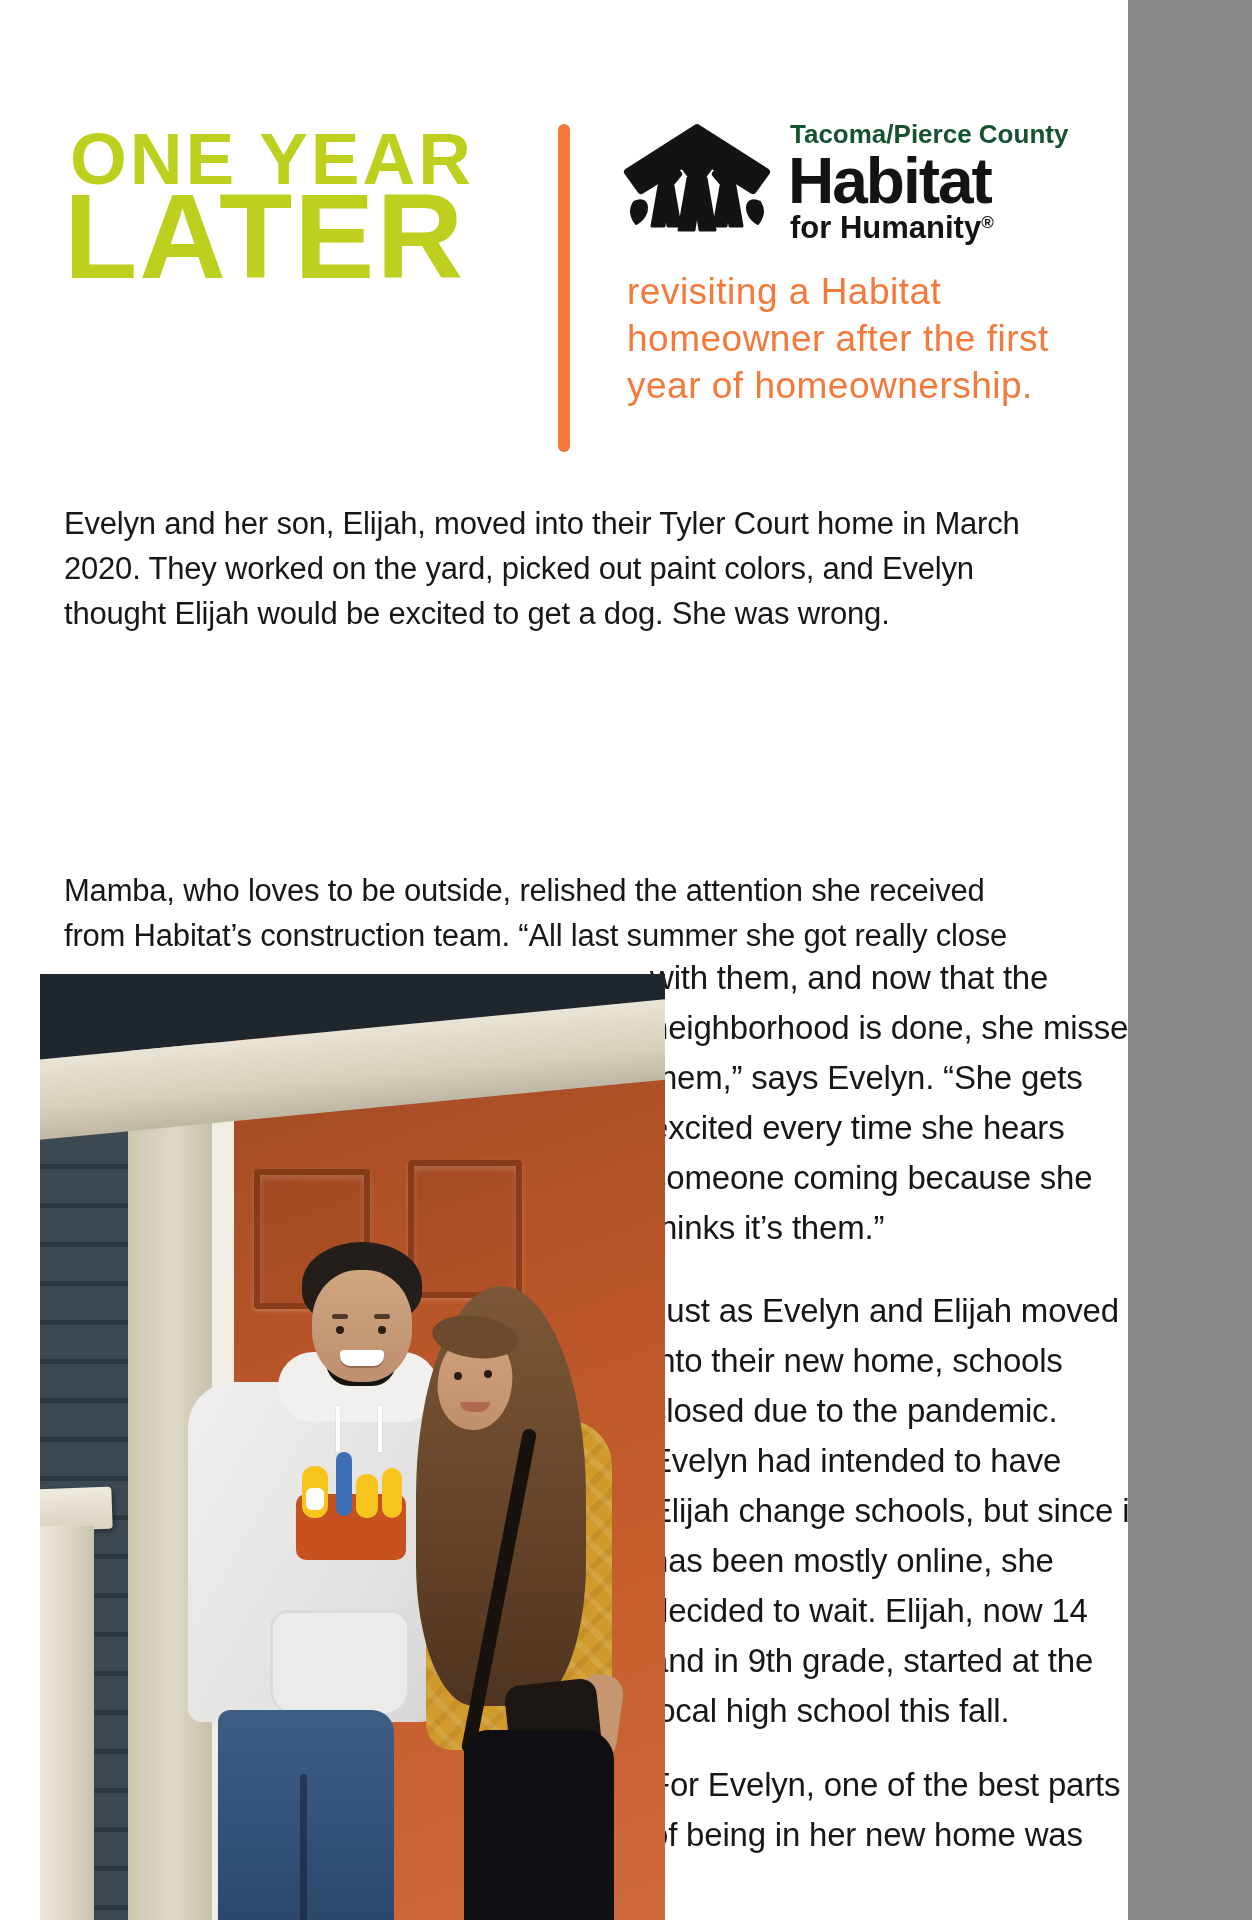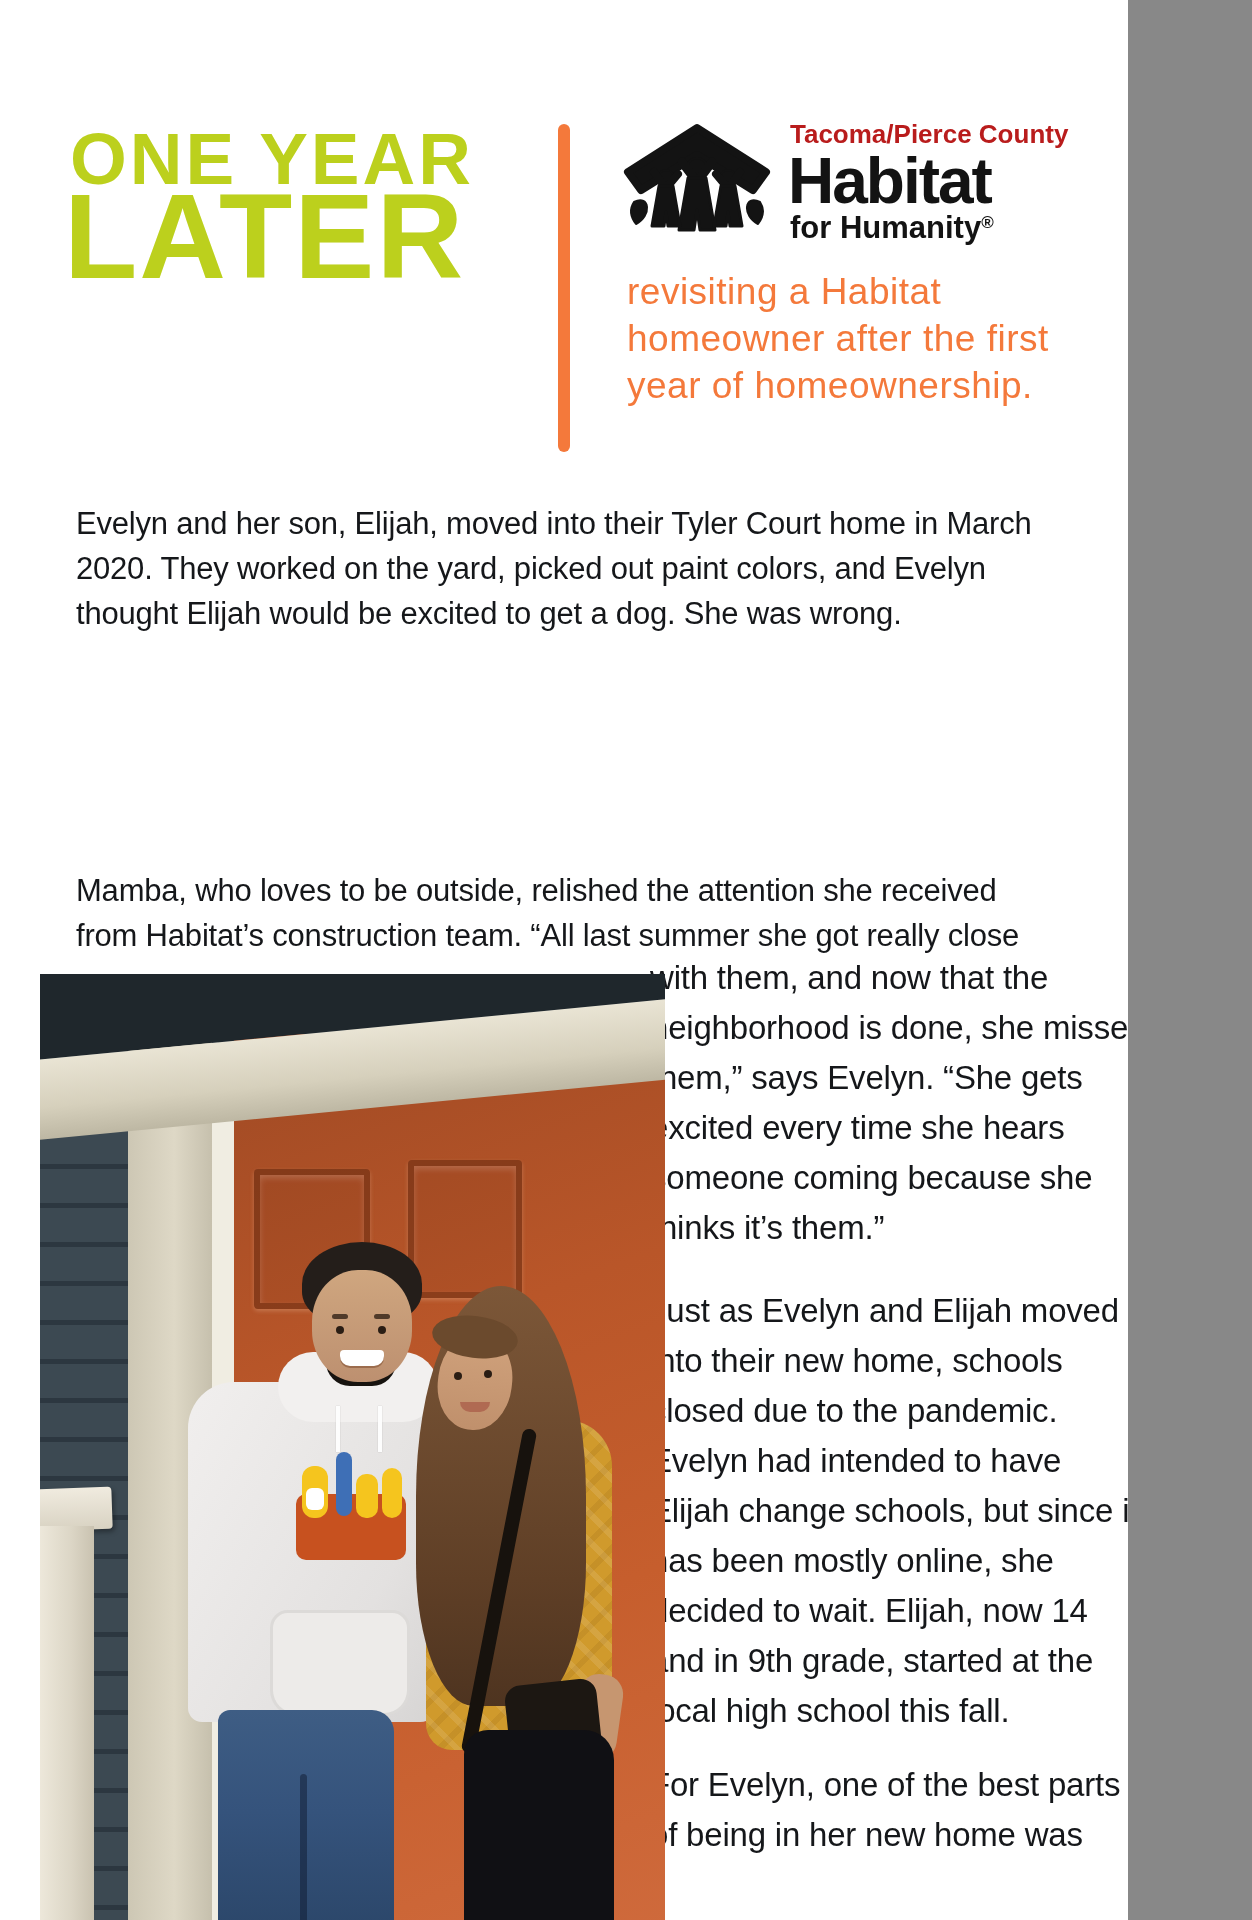--- a/index.html
+++ b/index.html
@@ -9,31 +9,31 @@
 
   
   .headline-top{left:70px;top:122px;font-size:73px;font-weight:800;letter-spacing:3px;
                 line-height:1;color:#bcd01d;}
   .headline-main{left:64px;top:176px;font-size:120px;font-weight:800;letter-spacing:2px;
                  line-height:1;color:#bcd01d;}
   .subtitle{left:70px;top:365px;font-size:52px;font-weight:700;color:#121212;line-height:1;}
   .divider{left:558px;top:124px;width:12px;height:328px;border-radius:7px;background:#f4793b;}
 
   .logo-icon{left:620px;top:118px;width:154px;height:128px;}
-  .logo-affiliate{left:790px;top:121px;font-size:26px;font-weight:700;color:#b91c1c;line-height:1;}
+  .logo-affiliate{left:790px;top:121px;font-size:26px;font-weight:700;color:#14532d;line-height:1;}
   .logo-name{left:788px;top:149px;font-size:64px;font-weight:700;letter-spacing:-2px;
              color:#131313;line-height:1;}
   .logo-sub{left:790px;top:212px;font-size:31px;font-weight:700;color:#131313;line-height:1;}
   .logo-sub .reg{font-size:17px;vertical-align:10px;}
   .tagline{left:627px;top:268px;width:520px;font-size:37px;line-height:47px;
            letter-spacing:0.5px;color:#f4793b;white-space:pre-line;}
 
   
   .body{position:absolute;white-space:pre-line;color:#15171a;}
-  .p-top{font-size:31px;line-height:45px;letter-spacing:-0.2px;width:1140px;left:76px;}
+  .p-top{font-size:31px;line-height:45px;letter-spacing:-0.2px;width:1140px;left:64px;}
   .p1{top:470px;} .p2{top:652px;} .p3{top:837px;}
   .p-col{font-size:33px;line-height:50px;letter-spacing:-0.2px;width:548px;left:650px;}
   .p3b{top:920px;} .p4{top:1253px;} .p5{top:1727px;}
   .over-note{left:650px;top:1856px;width:480px;text-align:right;font-size:28px;
              font-style:italic;color:#1d1d1d;}
 
   
   .photo{left:0;top:958px;width:625px;height:962px;overflow:hidden;background:#26313a;}
   .photo *{position:absolute;}
   .siding{left:0;top:0;width:178px;height:962px;

